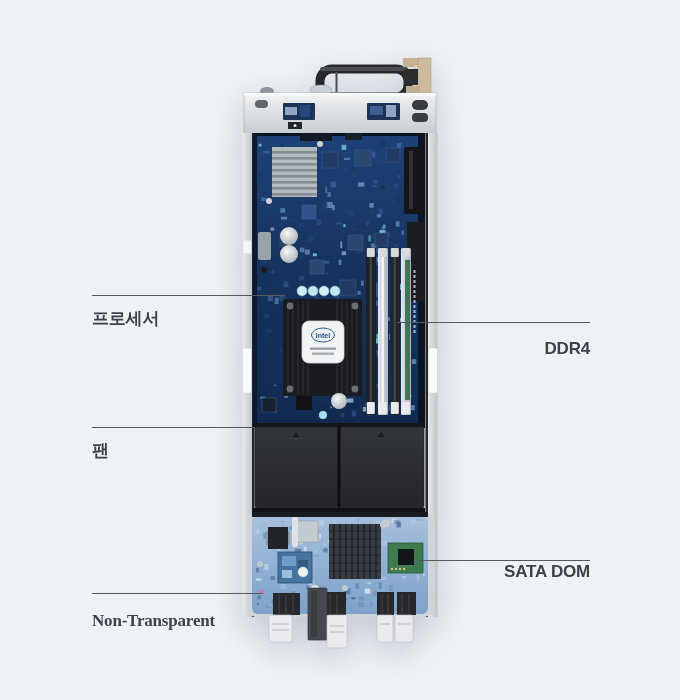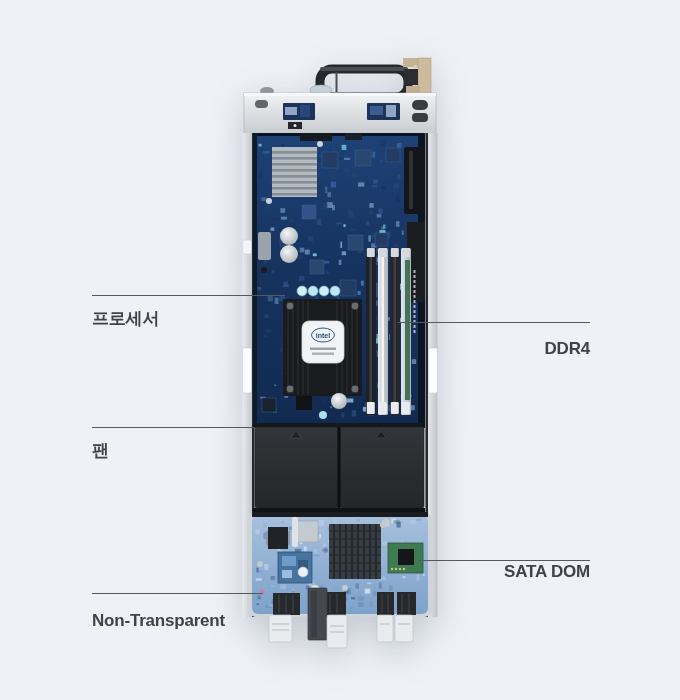--- a/index.html
+++ b/index.html
@@ -17,21 +17,21 @@
   .label.right{text-align:right;}
   #line-processor{left:92px;top:295px;width:193px;}
   #label-processor{left:92px;top:306px;}
   #line-memory{left:397px;top:322px;width:193px;}
   #label-memory{right:90px;top:335px;line-height:27px;}
   #line-fan{left:92px;top:427px;width:163px;}
   #label-fan{left:92px;top:438px;}
   #line-satadom{left:419px;top:560px;width:171px;}
   #label-satadom{right:90px;top:547px;margin-top:12px;}
   #line-ntb{left:92px;top:593px;width:171px;}
-  #label-ntb{left:92px;top:608px;}
+  #label-ntb{left:92px;top:608px;font-family:Liberation Serif, serif;}
 </style>
 </head>
 <body>
 
 <div class="canvas">
 
   <svg class="board-svg" width="200" height="600" viewBox="0 0 200 600">
     <defs>
       <linearGradient id="gradChassis" x1="0" y1="0" x2="0" y2="1">
         <stop offset="0" stop-color="#f1f3f4"></stop>

